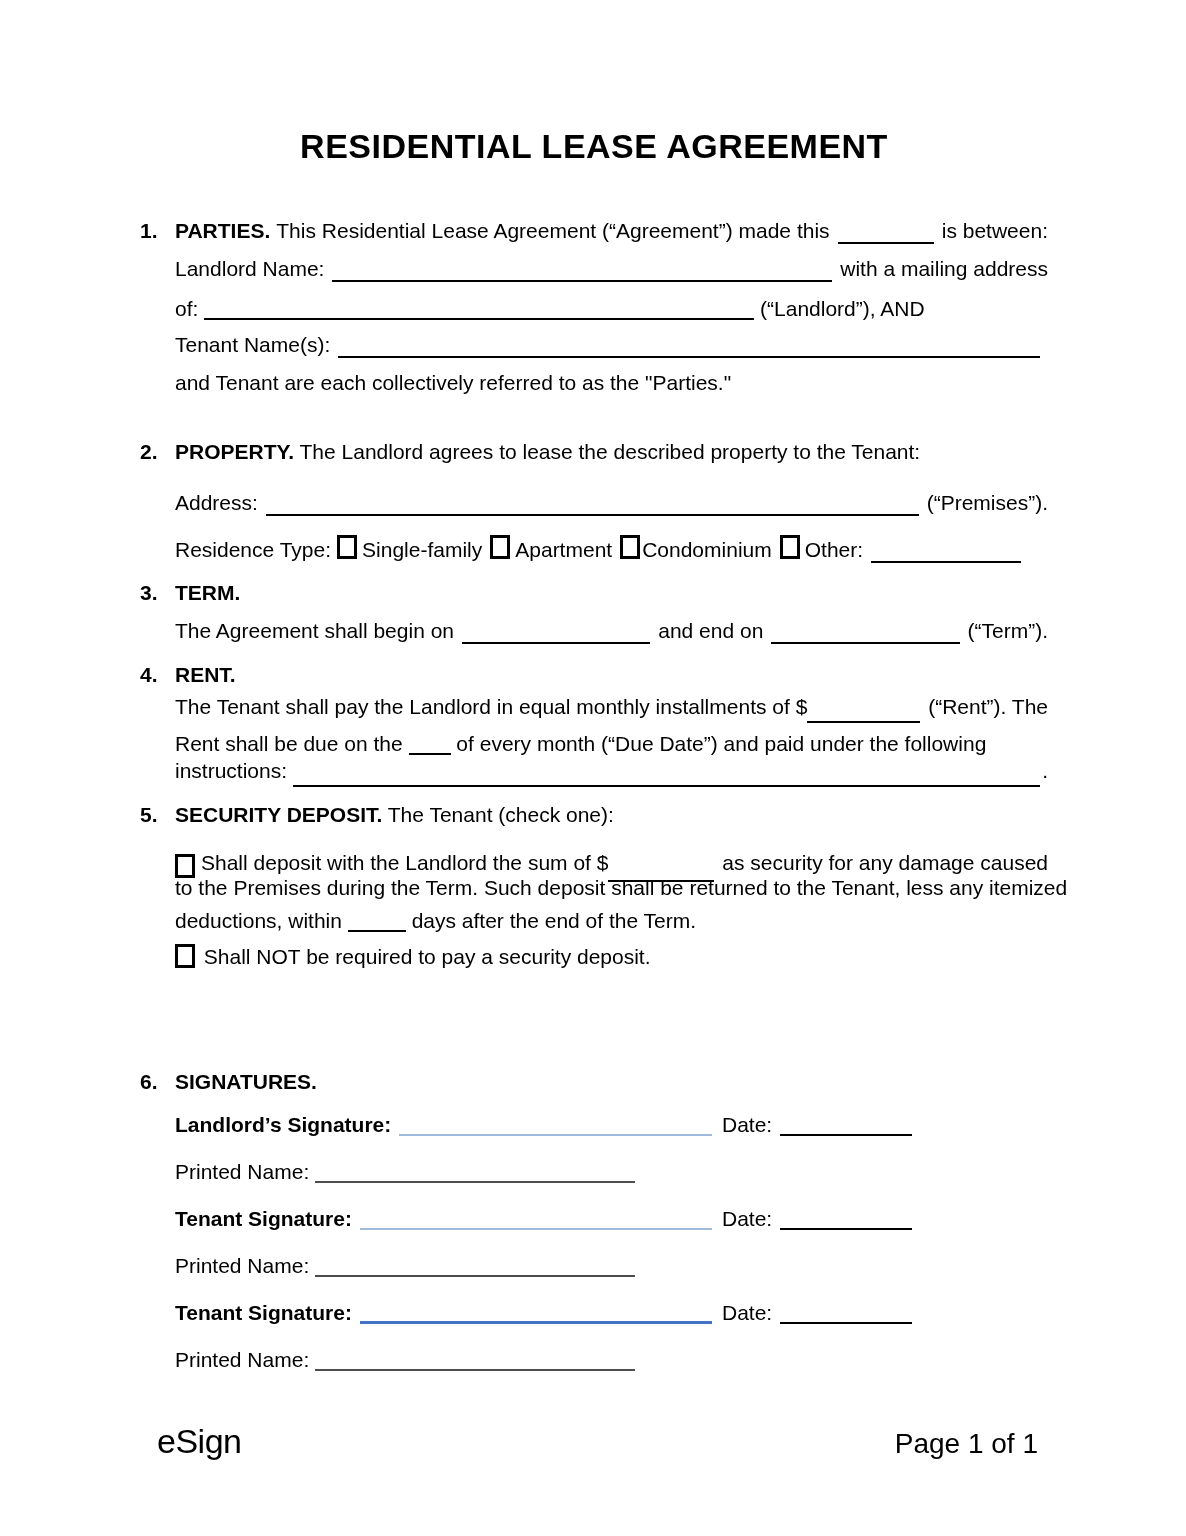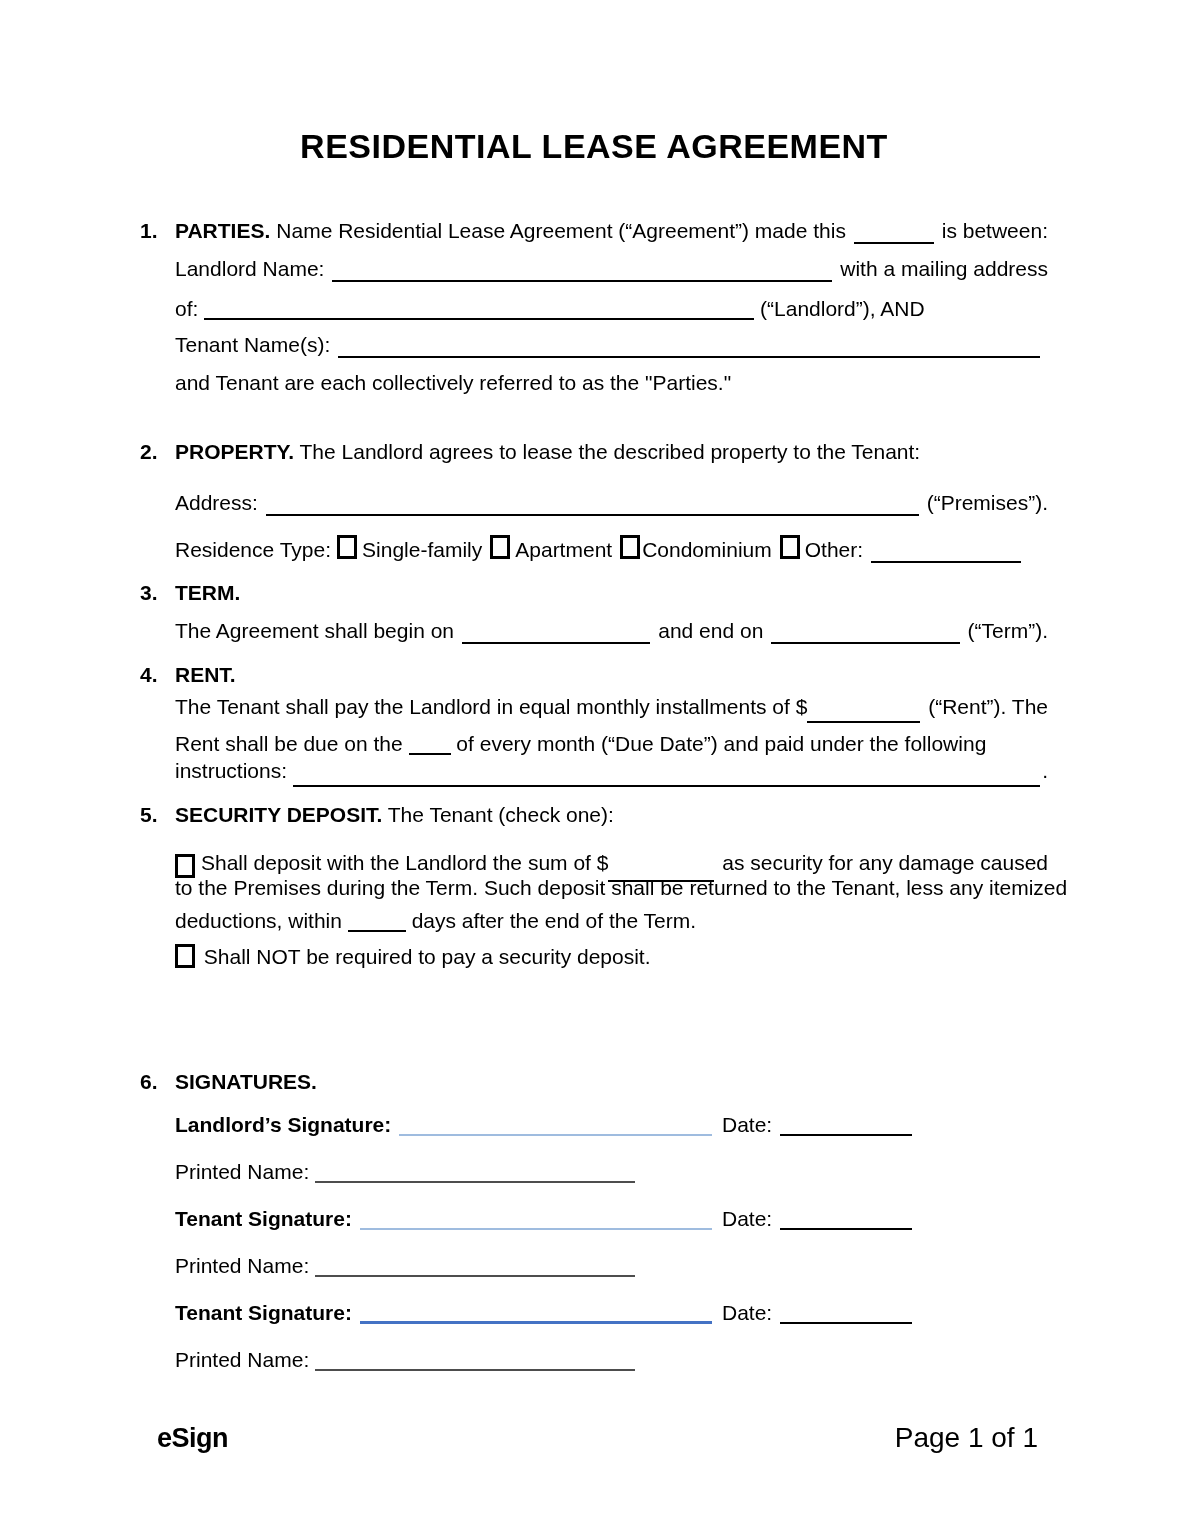--- a/index.html
+++ b/index.html
@@ -56,39 +56,39 @@
   }
   .sigline.dark{border-bottom:3px solid var(--signature-line-active,#4472c4);}
   .datelbl{margin-left:10px;white-space:nowrap;}
   .dateline{width:132px;margin-left:8px;}
   .prow{height:47px;line-height:47px;white-space:nowrap;}
   .pline{width:320px;border-bottom:2px solid var(--printed-name-line,#4d4d4d);}
   .footer{
     position:absolute;left:157px;right:148px;top:1422px;
     display:flex;justify-content:space-between;align-items:baseline;
   }
-  .logo{font-size:27px;font-weight:bold;letter-spacing:-0.5px;}
+  .logo{font-size:34px;font-weight:normal;letter-spacing:-0.5px;}
   .pagenum{font-size:28px;}
   .mt31{margin-top:31px;} .mt13{margin-top:13px;} .mt9{margin-top:9px;}
   .mt5{margin-top:5px;} .mt16{margin-top:16px;} .mt19{margin-top:19px;}
   .mt94{margin-top:94px;}
 </style>
 </head>
 <body>
 
 <div class="page">
 
   <h1 class="title">RESIDENTIAL LEASE AGREEMENT</h1>
 
   <div class="section">
     <div class="num">1.</div>
     <div class="sbody">
       <div class="ln flexline">
         <span class="bd">PARTIES.</span>
-        <span class="mL6">Name Residential Lease Agreement (“Agreement”) made this</span>
+        <span class="mL6">This Residential Lease Agreement (“Agreement”) made this</span>
         <span class="bl fill mL mR"></span>
         <span>is between:</span>
       </div>
       <div class="ln flexline">
         <span>Landlord Name:</span>
         <span class="bl fill mL mR"></span>
         <span>with a mailing address</span>
       </div>
       <div class="ln">
         <span>of:</span>

